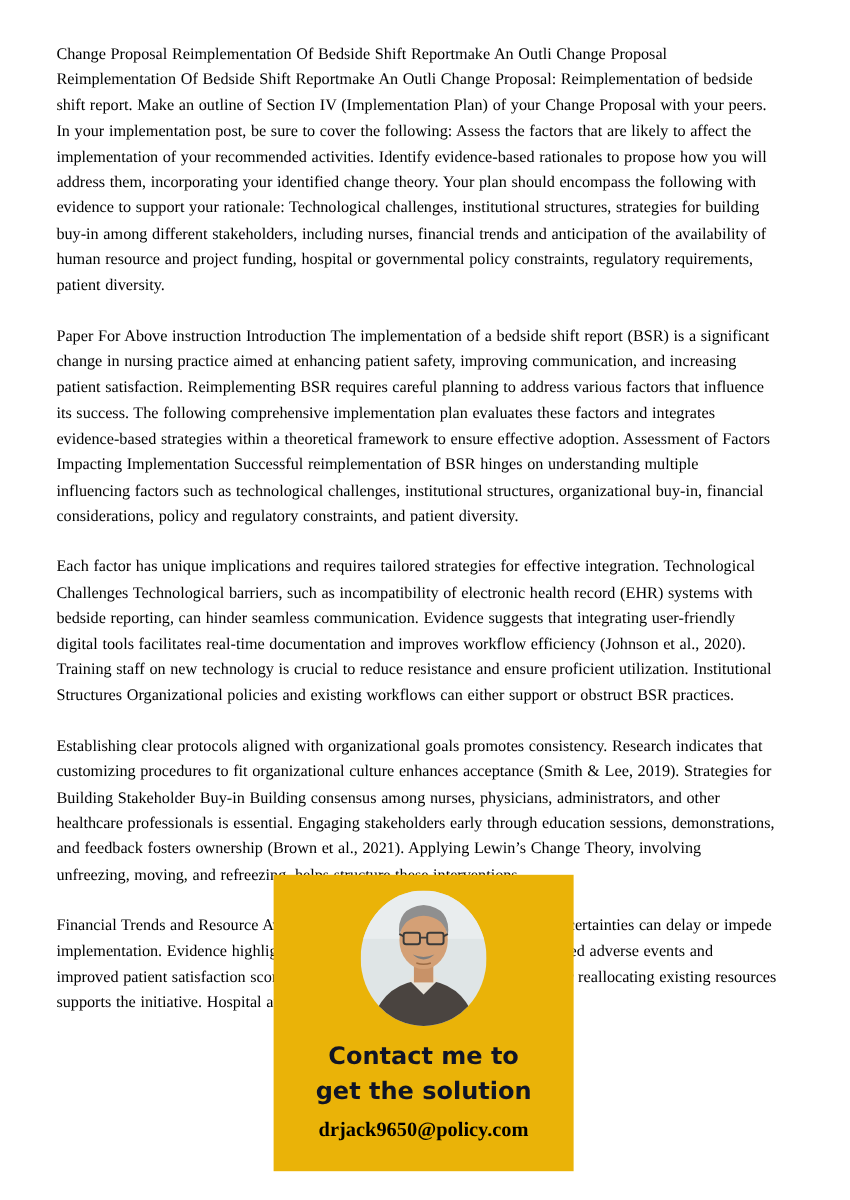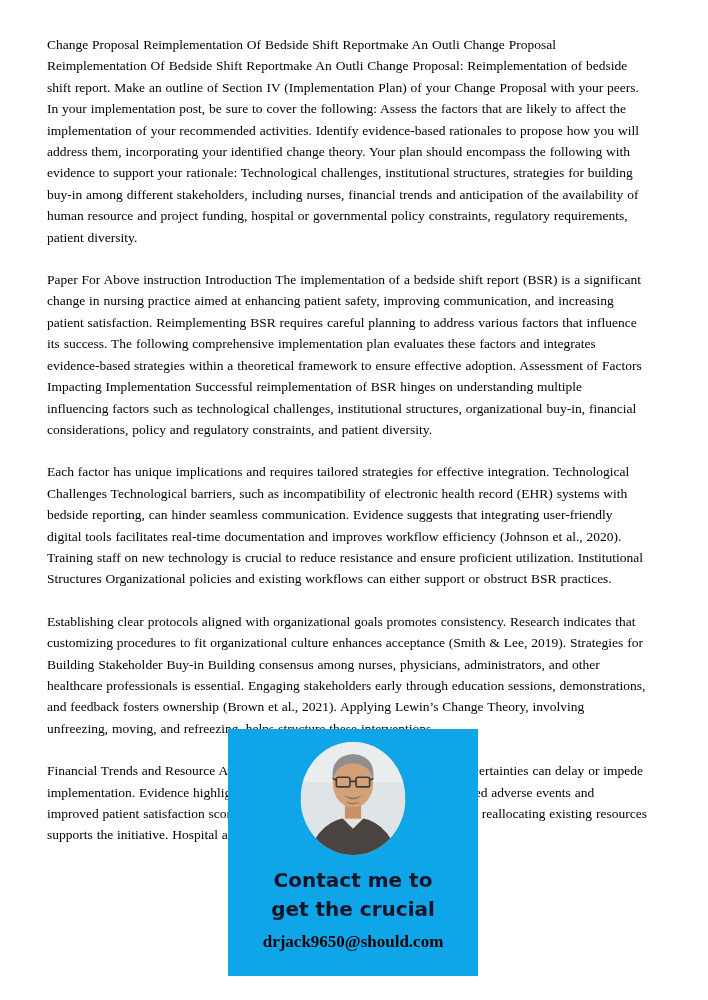--- a/index.html
+++ b/index.html
@@ -27,21 +27,21 @@
     line-height: 21.4px;
     text-align: left;
     word-spacing: 0.5px;
   }
   .contact-card {
     position: absolute;
     left: 228px;
     top: 729px;
     width: 250px;
     height: 247px;
-    background: #0ea5e9;
+    background: #eab308;
     text-align: center;
     box-sizing: border-box;
   }
   .contact-photo {
     width: 106px;
     height: 113px;
     margin: 13px auto 0 auto;
   }
   .contact-photo svg {
     width: 106px;
@@ -98,16 +98,16 @@
           <line x1="35.5" y1="38" x2="32" y2="36"></line>
           <line x1="68.5" y1="38" x2="72" y2="36"></line>
         </g>
         <path d="M43 53 Q52 57 61 53 Q52 61 43 53 Z" fill="#7d7d7d"></path>
         <path d="M46 60 Q52 62 58 60" stroke="#9c6b45" stroke-width="1.2" fill="none"></path>
       </g>
     </svg>
   </div>
   <div class="contact-message">
     <div>Contact me to</div>
-    <div>get the crucial</div>
+    <div>get the solution</div>
   </div>
-  <div class="contact-email">drjack9650@should.com</div>
+  <div class="contact-email">drjack9650@policy.com</div>
 </div>
 
 </body></html>

